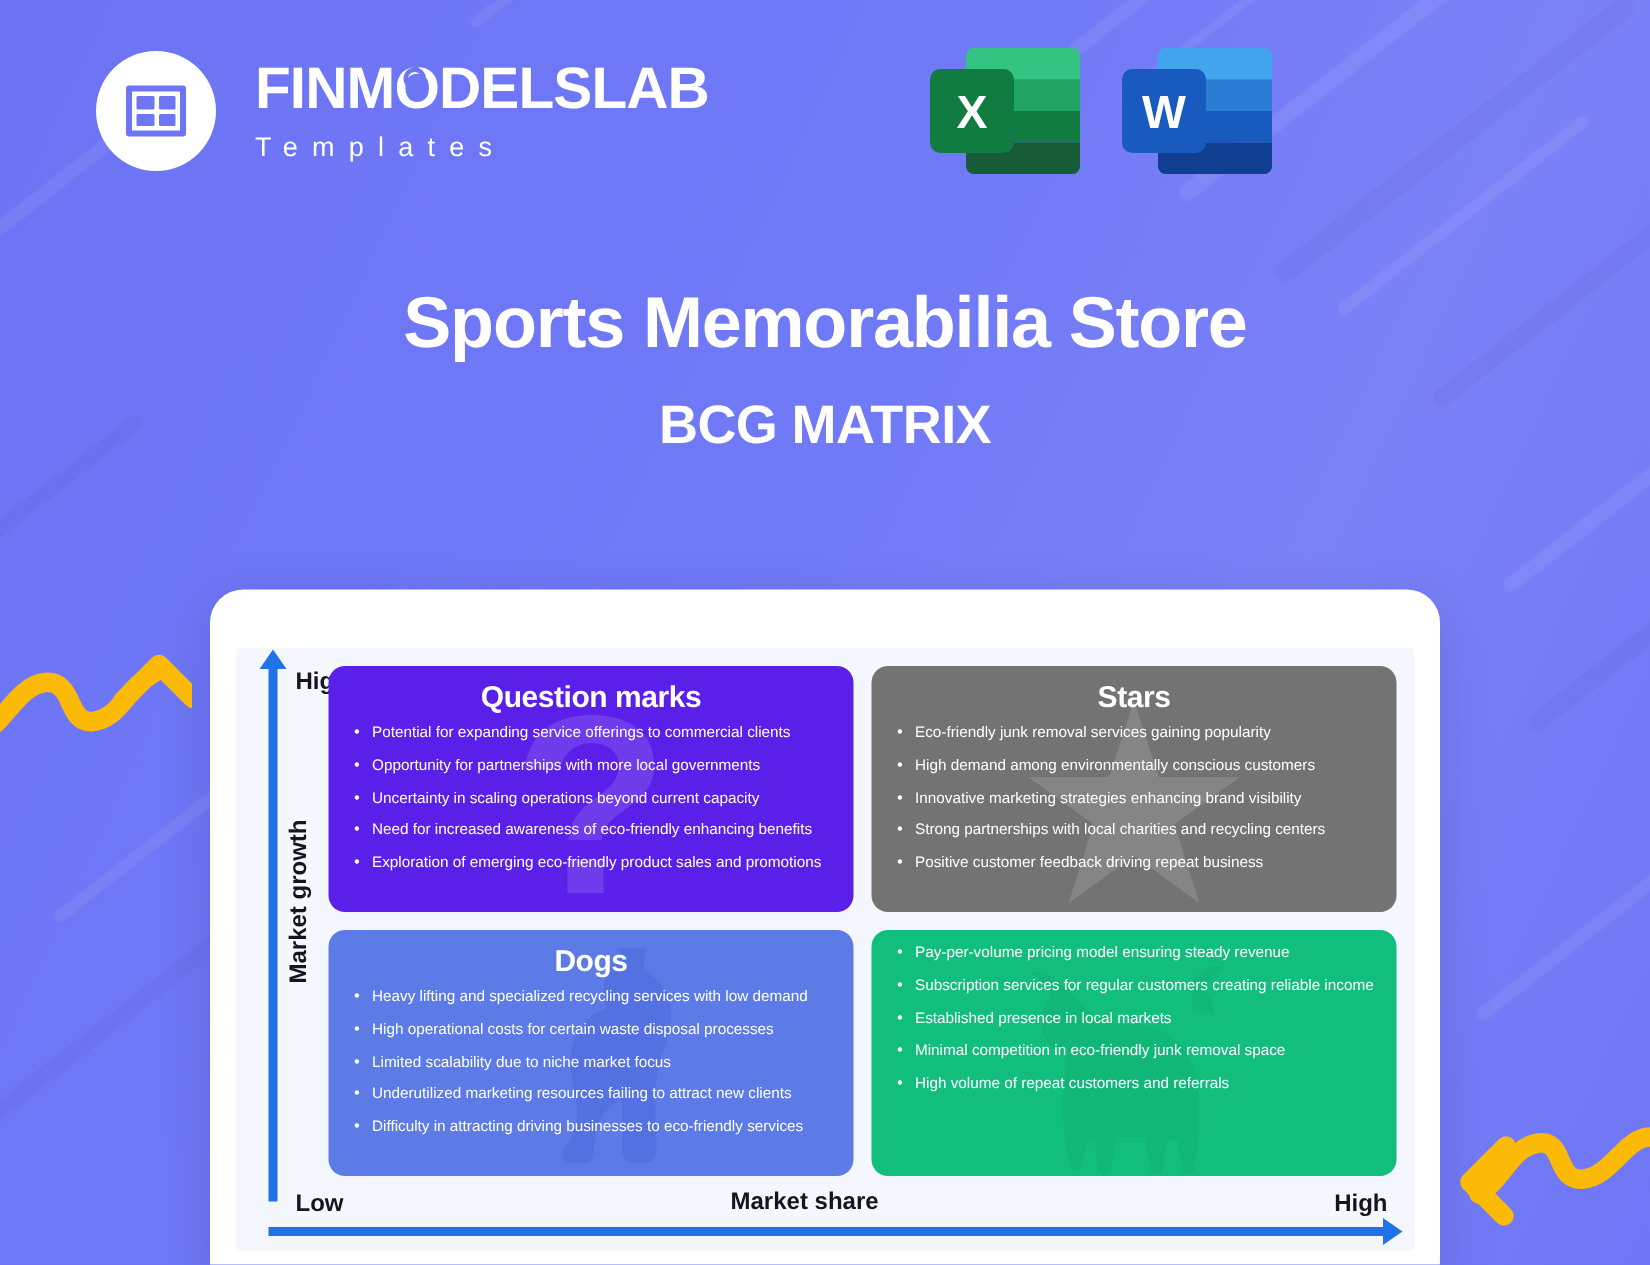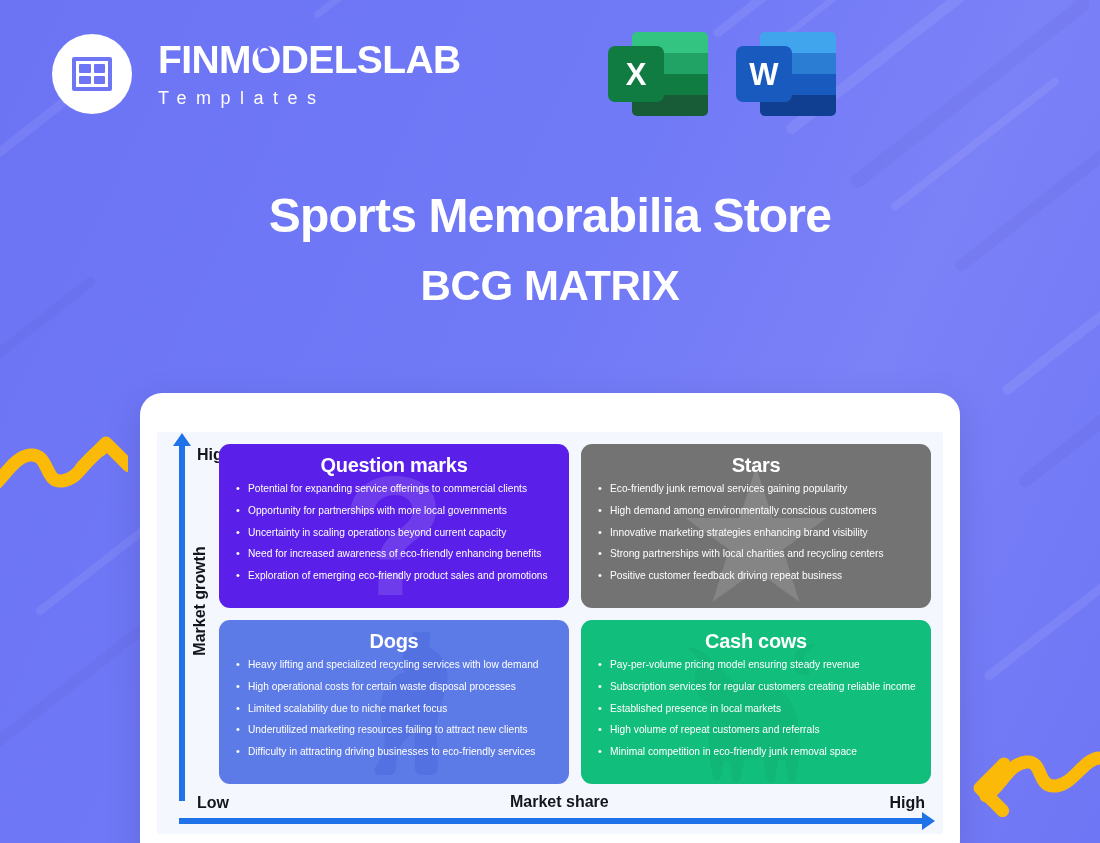--- a/index.html
+++ b/index.html
@@ -20,21 +20,21 @@
   .stroke {
     position:absolute;
     background: rgba(255,255,255,0.075);
     transform: rotate(-38deg);
     border-radius: 40px;
     filter: blur(0.6px);
   }
   .stroke.d { background: rgba(80,80,190,0.10); }
 
   
-  .header { position:absolute; top:0; left:0; width:888px; height:160px; z-index:3;text-decoration:underline; }
+  .header { position:absolute; top:0; left:12px; width:888px; height:160px; z-index:3;text-decoration:underline; }
 
   .logo-block { position:absolute; left:52px; top:34px; display:flex; align-items:center; }
   .logo-circle {
     width:80px; height:80px; border-radius:50%;
     background:#ffffff; display:flex; align-items:center; justify-content:center;
     flex:0 0 auto;
   }
   .logo-grid {
     width:40px; height:34px; border:4px solid #6E76F5; border-radius:2px;
     display:grid; grid-template-columns:1fr 1fr; grid-template-rows:1fr 1fr;
@@ -80,21 +80,21 @@
   
   .wd .oi-body span:nth-child(1){background:#41A5EE;}
   .wd .oi-body span:nth-child(2){background:#2B7CD3;}
   .wd .oi-body span:nth-child(3){background:#185ABD;}
   .wd .oi-body span:nth-child(4){background:#103F91;}
   .wd .oi-badge{background:#185ABD;}
 
   
   .titles { position:absolute; top:192px; left:0; width:1100px; text-align:center; z-index:3; }
   .title-1 { font-size:48px; font-weight:bold; color:#ffffff; letter-spacing:-0.8px; line-height:1.0; }
-  .title-2 { font-size:42px; font-weight:bold; color:#ffffff; letter-spacing:-0.4px; margin-top:25px; line-height:1.0; }
+  .title-2 { font-size:36px; font-weight:bold; color:#ffffff; letter-spacing:-0.4px; margin-top:25px; line-height:1.0; }
 
   
   .arrow { position:absolute; z-index:4; }
   .arrow-left { left:-12px; top:405px; }
   .arrow-right { right:-2px; top:742px; }
 
   
   .card {
     position:absolute; left:140px; top:393px; width:820px; height:470px;
     background:#ffffff; border-radius:22px; z-index:2;
@@ -122,21 +122,21 @@
     border-top:9px solid transparent; border-bottom:9px solid transparent;
     border-left:13px solid #1F72E8;
   }
   .lbl { position:absolute; font-weight:bold; color:#14161C; }
   .lbl-high-y { left:40px; top:14px; font-size:16px; }
   .lbl-low-y  { left:40px; bottom:22px; font-size:16px; }
   .lbl-growth {
     left:-22px; top:160px; font-size:16px; font-weight:600; color:#14161C;
     transform:rotate(-90deg); transform-origin:center; width:130px; text-align:center;
   }
-  .lbl-share { left:330px; bottom:23px; font-size:16px; font-weight:600; color:#14161C;margin-left:23px; }
+  .lbl-share { left:330px; bottom:23px; font-size:16px; font-weight:600; color:#14161C; }
   .lbl-high-x { right:18px; bottom:22px; font-size:16px; }
 
   
   .quads {
     position:absolute; left:62px; top:12px; width:712px; height:340px;
     display:grid; grid-template-columns:1fr 1fr; grid-template-rows:1fr 1fr; gap:12px;
   }
   .quad { border-radius:11px; position:relative; overflow:hidden; padding:10px 12px 8px 12px; }
   .q-qm   { background:#5A1FE8; }
   .q-star { background:#737373; }
@@ -300,25 +300,24 @@
       </div>
 
       <div class="quad q-cow">
         <svg class="wm wm-cow" width="175" height="150" viewBox="0 0 175 150">
           <path fill="#0A8A59" d="M44,22 c-7,-8 -16,-12 -22,-9 c6,2 11,8 14,15 c-5,5 -7,13 -6,21
             c1,9 7,16 15,19 l0,12 c-2,14 -2,29 0,43 c1,6 2,12 3,18 c1,4 7,4 8,0 l3,-16
             l6,0 l2,18 c0,4 6,5 8,1 l5,-22 l18,0 l4,22 c1,4 7,4 8,0 l3,-20 l7,0 l3,20
             c1,4 7,4 8,0 c3,-17 4,-34 3,-50 c-1,-12 -4,-23 -11,-32 c-7,-9 -18,-14 -30,-15
             l-24,-1 z M130,18 c6,-8 16,-12 22,-9 c-6,2 -11,8 -14,15 c4,4 6,10 6,16 l-14,-4 z"></path>
         </svg>
-        <div class="q-title">Cash cows</div>
         <ul class="q-list">
           <li>Pay-per-volume pricing model ensuring steady revenue</li>
           <li>Subscription services for regular customers creating reliable income</li>
           <li>Established presence in local markets</li>
+          <li>Minimal competition in eco-friendly junk removal space</li>
           <li>High volume of repeat customers and referrals</li>
-          <li>Minimal competition in eco-friendly junk removal space</li>
         </ul>
       </div>
 
     </div>
   </div>
 </div>
 
 </body></html>

